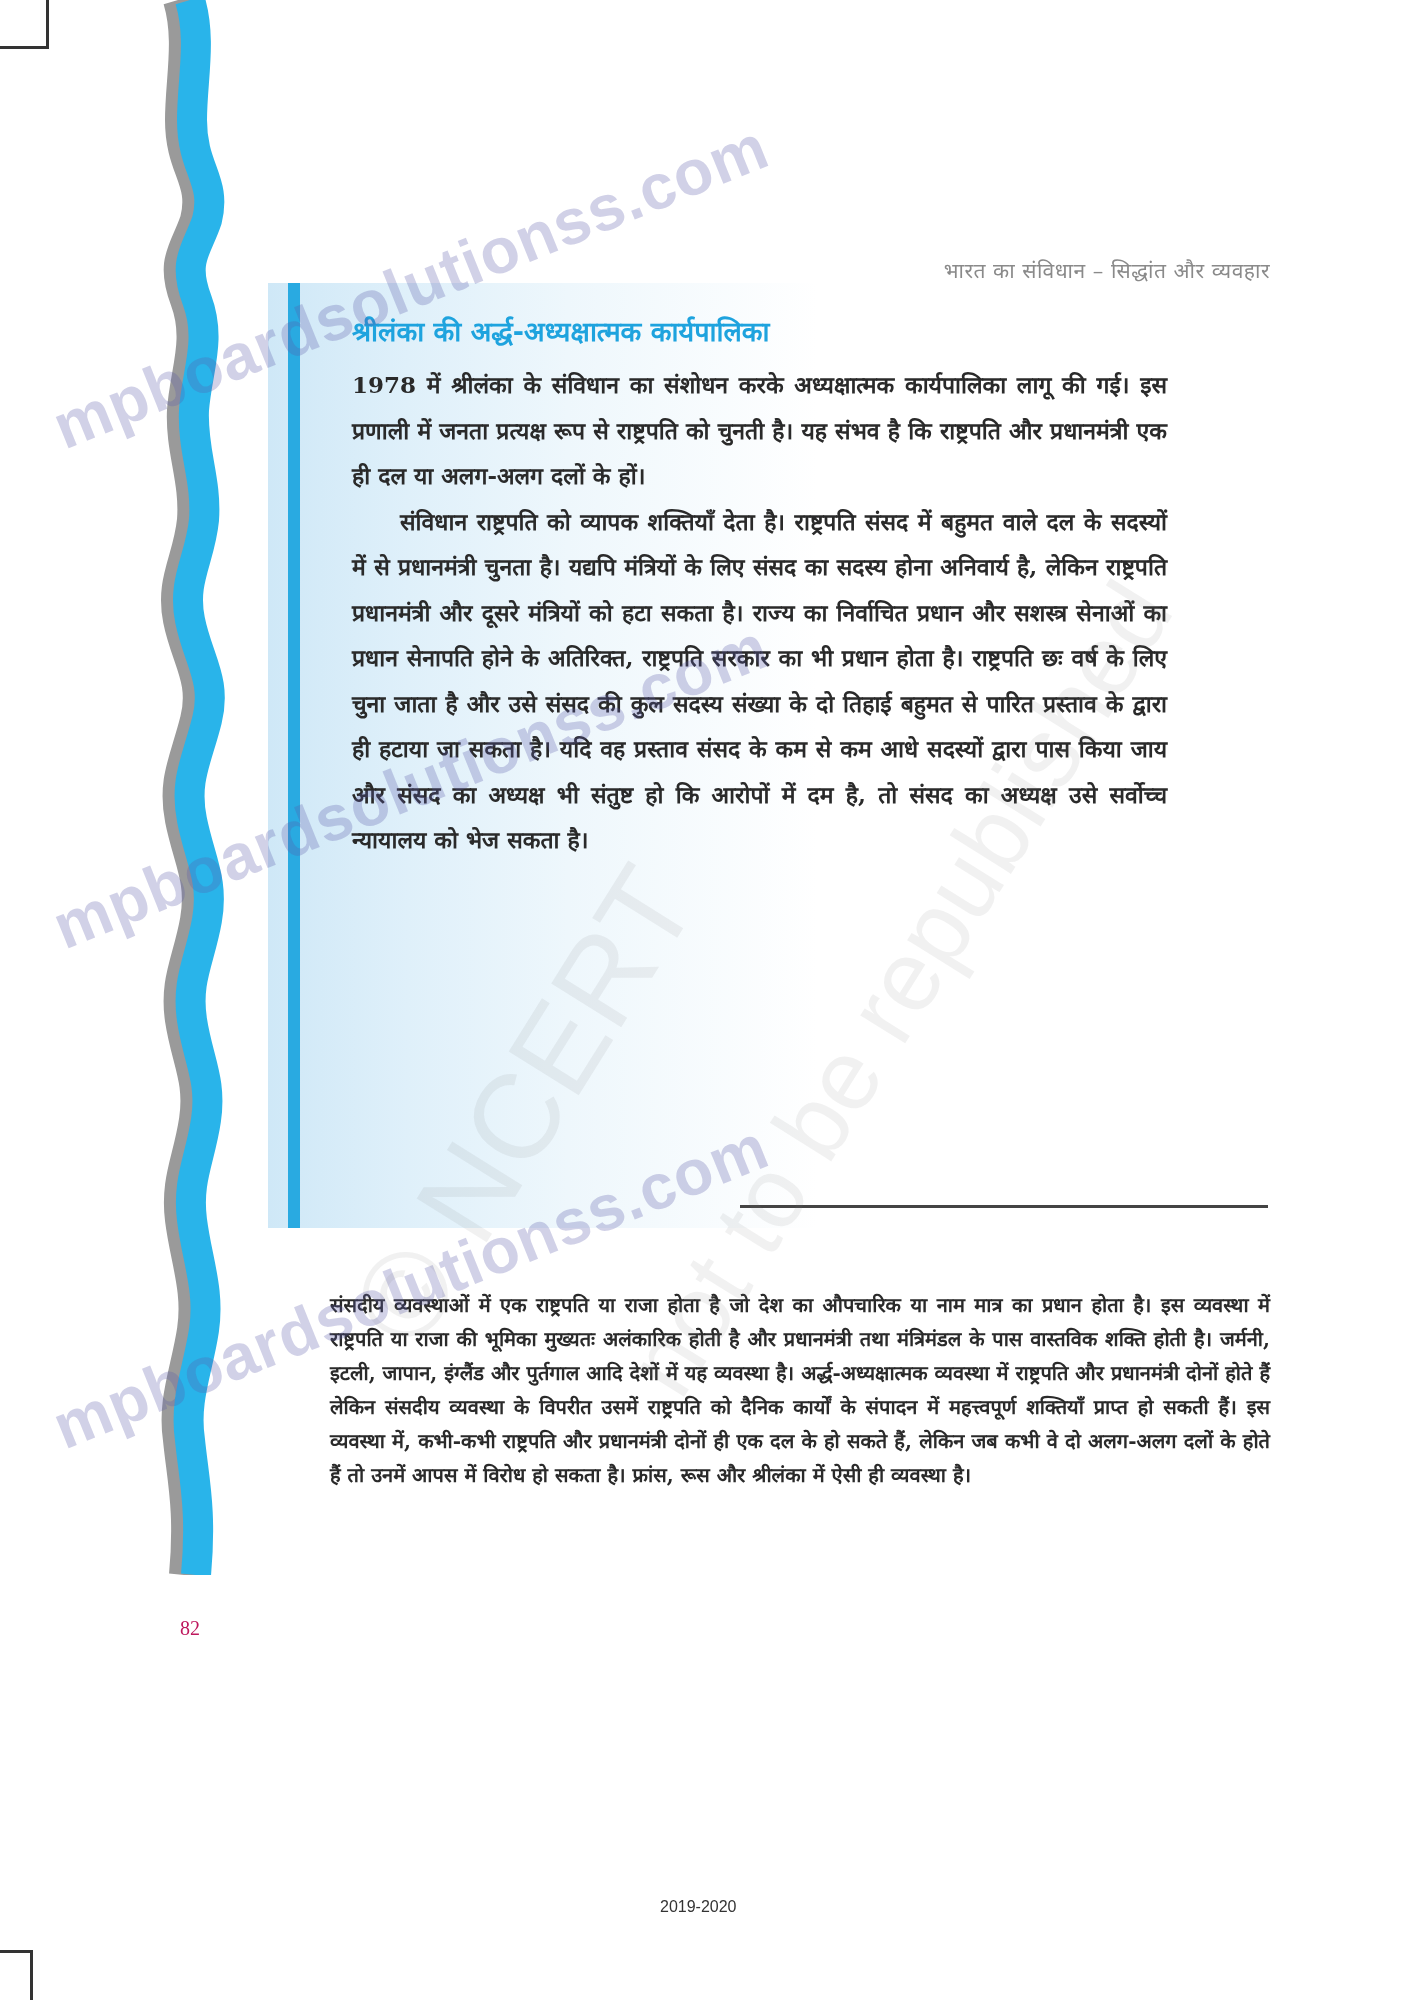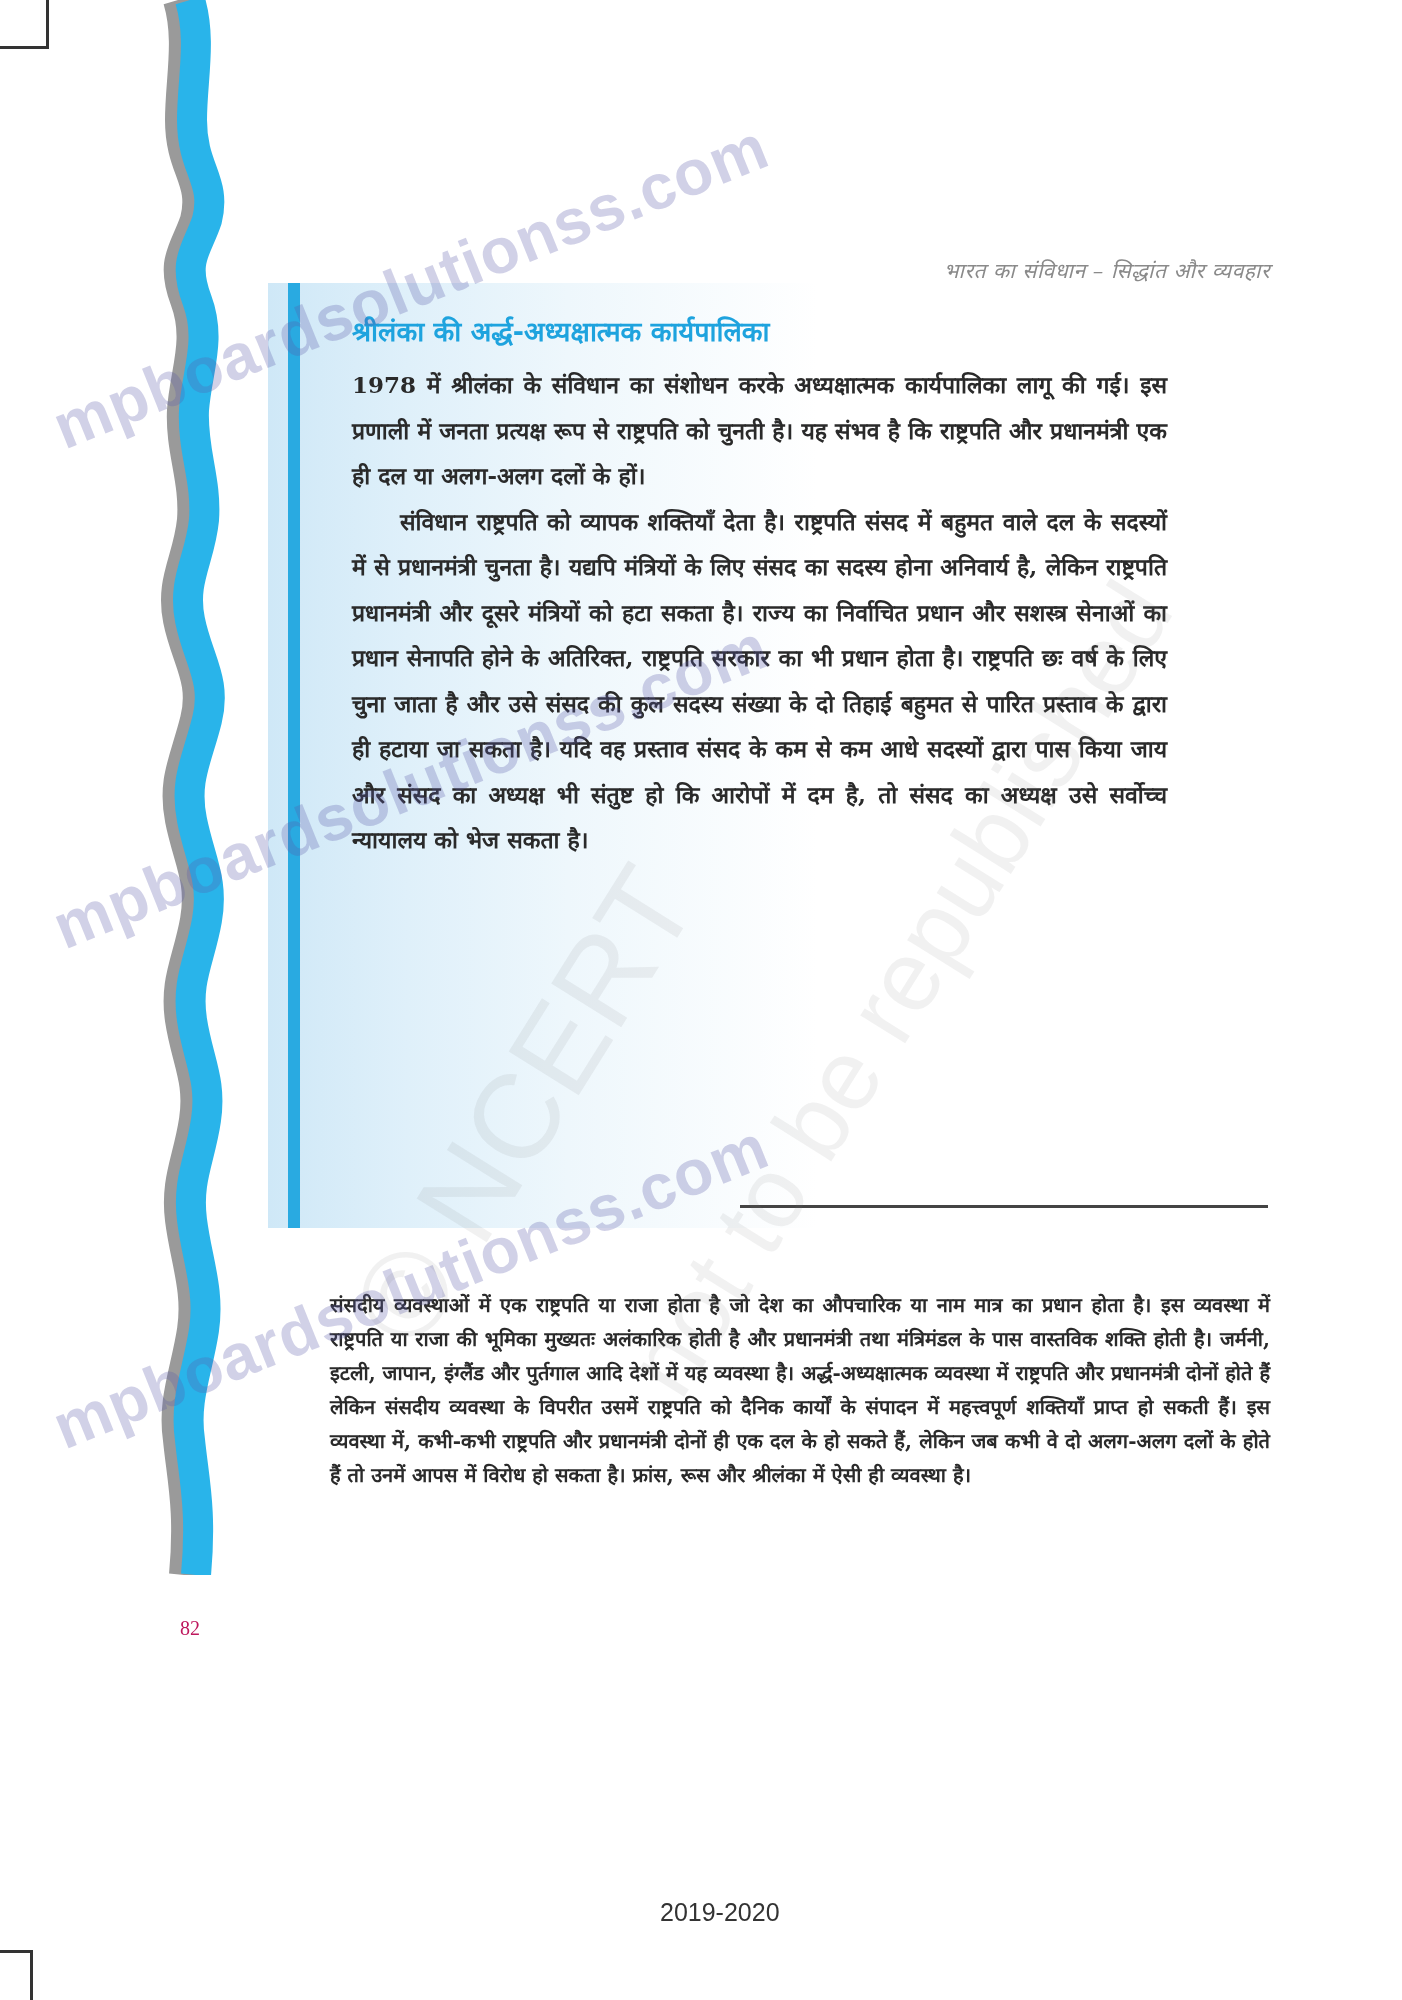--- a/index.html
+++ b/index.html
@@ -10,21 +10,21 @@
       color: #2a2a2a;
     }
     .crop-mark { position: absolute; border-color: #333; border-style: solid; border-width: 0; }
     .crop-tl { left: 0; top: 0; width: 46px; height: 46px; border-right-width: 3px; border-bottom-width: 3px; }
     .crop-bl { left: 0; top: 1950px; width: 30px; height: 50px; border-right-width: 3px; border-top-width: 3px; }
 
     .ribbon { position: absolute; left: 150px; top: 0; width: 80px; height: 1575px; }
 
     .running-header {
       position: absolute; left: 870px; top: 256px; width: 400px; text-align: right;
-      font-size: 21px; font-style: italic; color: #8a8a8a; letter-spacing: 0.5px;
+      font-size: 21px; color: #8a8a8a; letter-spacing: 0.5px;
     }
 
     .boxed {
       position: absolute; left: 268px; top: 283px; width: 1000px; height: 945px;
       background: linear-gradient(90deg, #cfe8f7 0%, #dff0fa 14%, #eef7fc 30%, rgba(255,255,255,0.0) 55%);
     }
     .boxed-bar {
       position: absolute; left: 288px; top: 283px; width: 12px; height: 945px; background: #29aae1;
     }
     .box-content { position: absolute; left: 352px; top: 312px; width: 815px; }
@@ -40,21 +40,21 @@
     .rule { position: absolute; left: 740px; top: 1205px; width: 528px; height: 3px; background: #444; }
 
     .main-text { position: absolute; left: 330px; top: 1288px; width: 940px; }
     .main-text .para { font-size: 20px; line-height: 34px; }
 
     .page-number {
       position: absolute; left: 180px; top: 1617px; font-size: 20px; color: #be185d;
       font-family: Liberation Serif, serif;
     }
     .footer-year {
-      position: absolute; left: 660px; top: 1898px; font-size: 25px; color: #333;
+      position: absolute; left: 660px; top: 1898px; font-size: 16px; color: #333;
       font-family: "Liberation Sans", sans-serif;
     }
 
     .wm { position: absolute; pointer-events: none; font-family: "Liberation Sans", sans-serif; font-weight: bold; white-space: nowrap; }
     .wm-site { font-size: 64px; color: rgba(90, 90, 170, 0.28); transform: rotate(-22deg); transform-origin: left bottom; letter-spacing: 1px; }
     .wm-ncert { font-size: 120px; color: rgba(120,120,120,0.10); transform: rotate(-58deg); transform-origin: left bottom; font-weight: normal; }
   </style>
 </head>
 <body>
 

